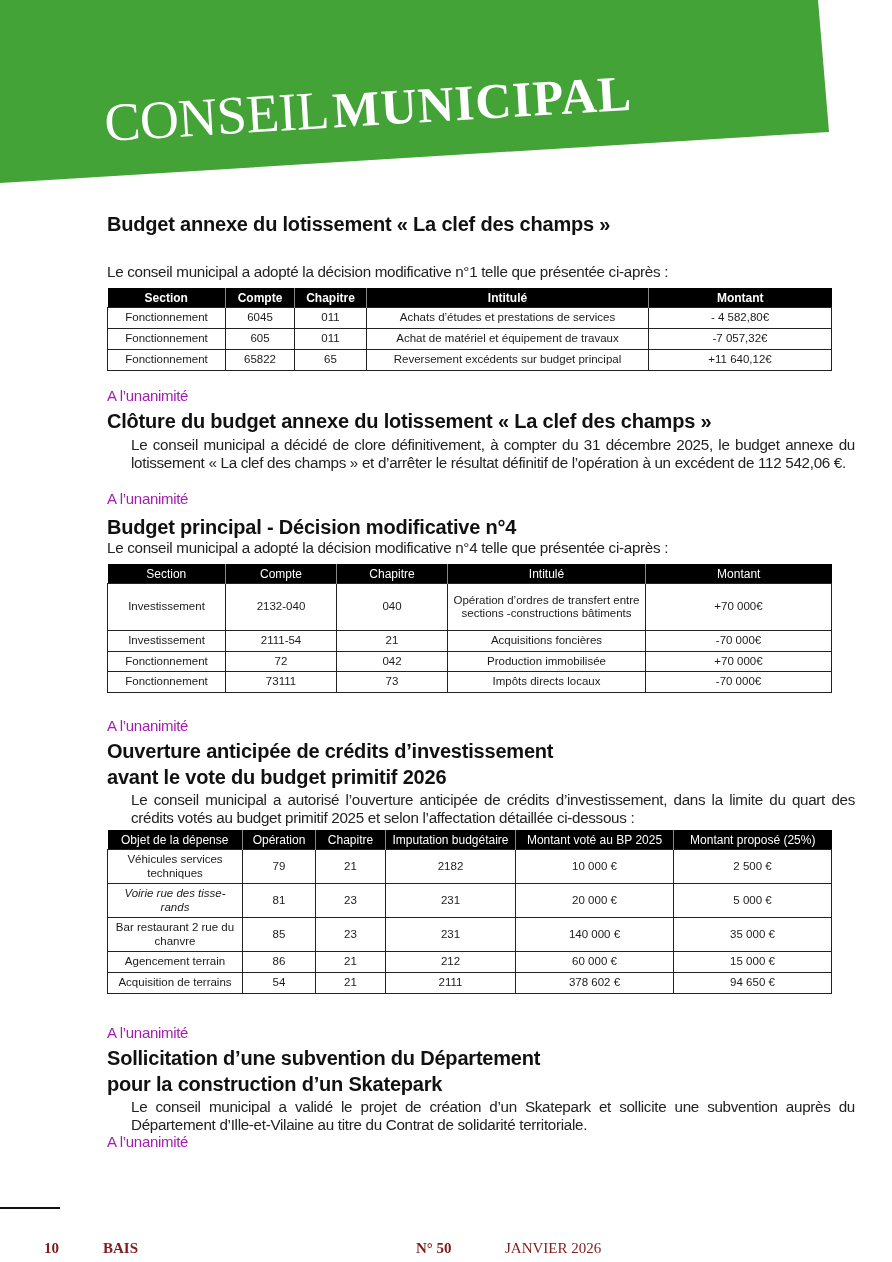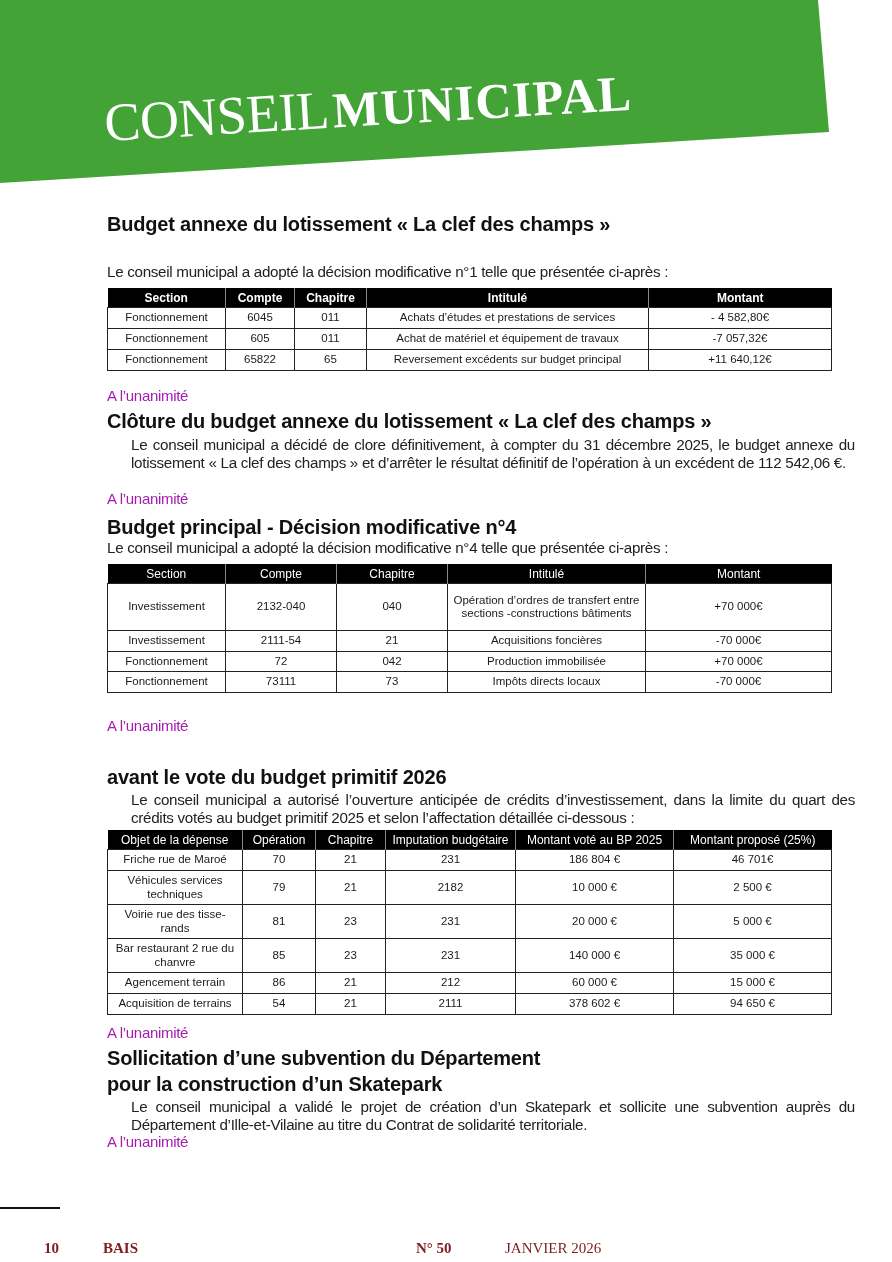--- a/index.html
+++ b/index.html
@@ -175,21 +175,21 @@
         <td>73</td>
         <td>Impôts directs locaux</td>
         <td>-70 000€</td>
       </tr>
     </tbody>
   </table>
 
   <p class="unan" style="top:717px;">A l’unanimité</p>
 
   <h2 class="sec" style="top:738px; line-height:26px;">
-    <br>
+    <span>Ouverture anticipée de crédits d’investissement</span><br>
     <span>avant le vote du budget primitif 2026</span>
   </h2>
   <p class="body justify" style="top:791px; width:724px;">Le conseil municipal a autorisé l’ouverture anticipée de crédits d’investissement, dans la limite du quart des crédits votés au budget primitif 2025 et selon l’affectation détaillée ci-dessous :</p>
 
   <table class="t t3" style="top:830px; left:0; width:724px;">
     <colgroup>
       <col style="width:135px">
         <col style="width:73px">
         <col style="width:70px">
         <col style="width:130px">
@@ -201,37 +201,29 @@
         <th>Objet de la dépense</th>
         <th>Opération</th>
         <th>Chapitre</th>
         <th>Imputation budgétaire</th>
         <th>Montant voté au BP 2025</th>
         <th>Montant proposé (25%)</th>
       </tr>
     </thead>
     <tbody>
       <tr>
-        <td style="height:18px;">Friche rue de Maroé</td>
-        <td>70</td>
-        <td>21</td>
-        <td>231</td>
-        <td>186 804 €</td>
-        <td>46 701€</td>
-      </tr>
-      <tr>
         <td style="height:31px;">Véhicules services techniques</td>
         <td>79</td>
         <td>21</td>
         <td>2182</td>
         <td>10 000 €</td>
         <td>2 500 €</td>
       </tr>
       <tr>
-        <td style="height:31px;">Voirie rue des tisse-rands</td>
+        <td style="height:31px;font-style:italic;">Voirie rue des tisse-rands</td>
         <td>81</td>
         <td>23</td>
         <td>231</td>
         <td>20 000 €</td>
         <td>5 000 €</td>
       </tr>
       <tr>
         <td style="height:31px;">Bar restaurant 2 rue du chanvre</td>
         <td>85</td>
         <td>23</td>

